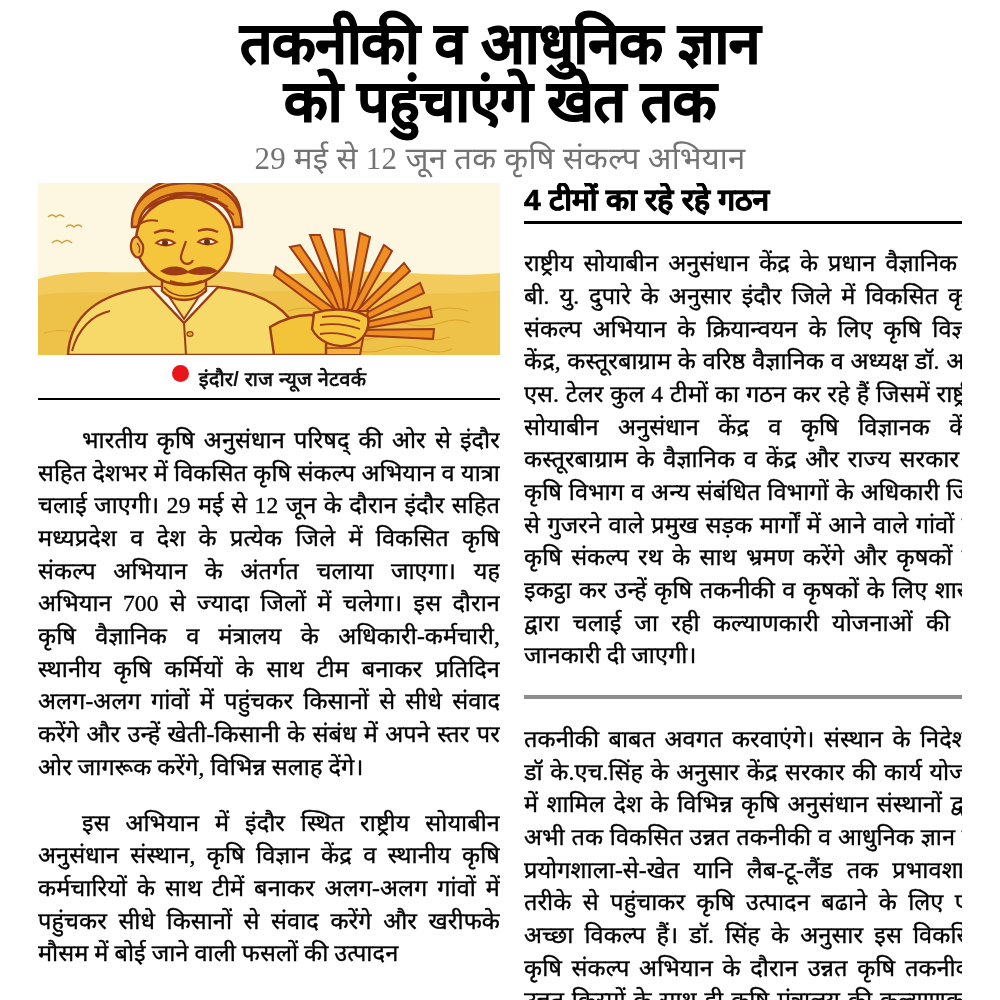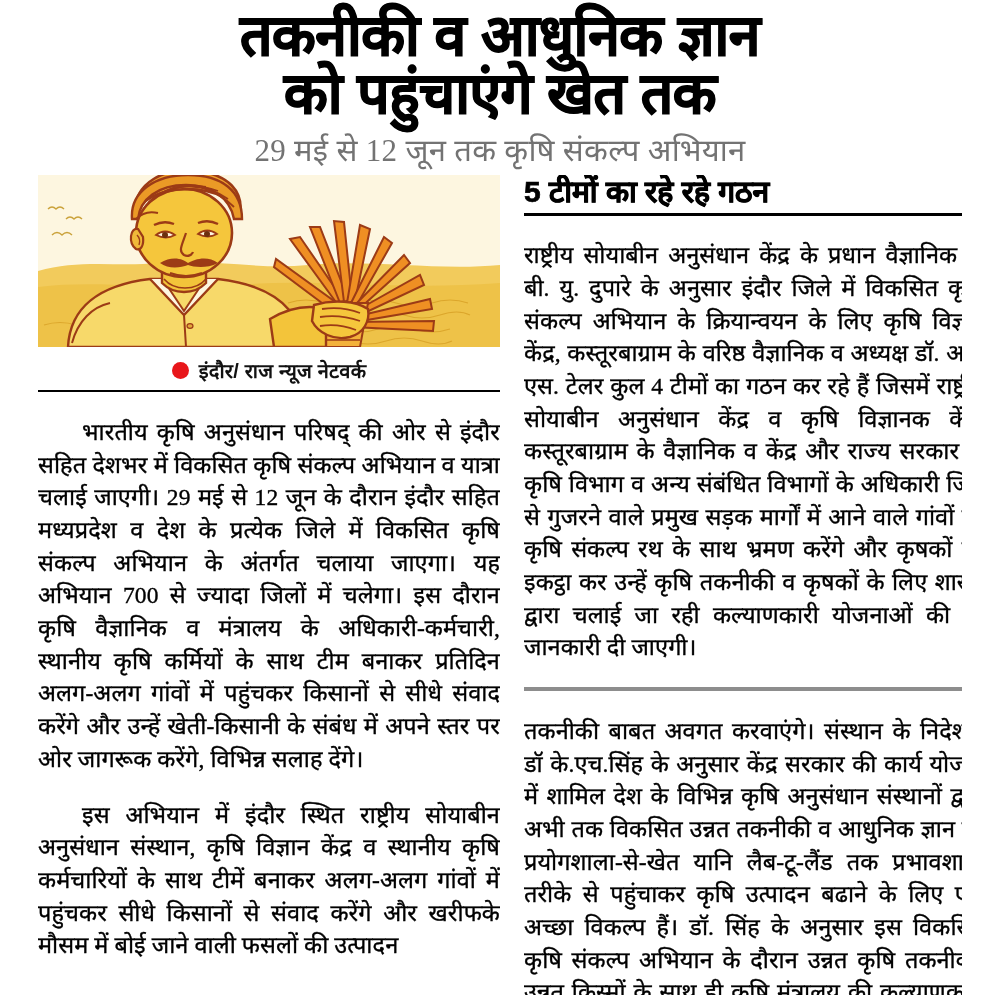--- a/index.html
+++ b/index.html
@@ -26,21 +26,21 @@
 
   
   .headline {
     text-align: center;
     font-family: "Liberation Sans", "DejaVu Sans", sans-serif;
     font-weight: bold;
     font-size: 57px;
     line-height: 1.02;
     letter-spacing: -0.5px;
     color: #000000;
-    padding-top: 6px;
+    padding-top: 14px;
     -webkit-text-stroke: 1.1px #000;
   }
   .headline .line2 { display: block; }
 
   .subheadline {
     text-align: center;
     font-family: "Liberation Serif", "DejaVu Serif", serif;
     font-size: 31px;
     line-height: 1.2;
     color: #737373;
@@ -68,21 +68,21 @@
     height: 172px;
     overflow: hidden;
     background: #fdf6e0;
     margin-bottom: 10px;
   }
   .photo svg { display: block; width: 100%; height: 100%; }
 
   
   .byline-row {
     display: flex;
-    align-items: center;
+    align-items: flex-start;
     justify-content: center;
     gap: 10px;
     margin: 4px 0 6px 0;
   }
   .byline-dot {
     width: 17px; height: 17px;
     border-radius: 50%;
     background: #e8161a;
     flex: 0 0 auto;
   }
@@ -258,21 +258,21 @@
       <div class="rule"></div>
 
       <p class="body-text indent">भारतीय कृषि अनुसंधान परिषद् की ओर से इंदौर सहित देशभर में विकसित कृषि संकल्प अभियान व यात्रा चलाई जाएगी। 29 मई से 12 जून के दौरान इंदौर सहित मध्यप्रदेश व देश के प्रत्येक जिले में विकसित कृषि संकल्प अभियान के अंतर्गत चलाया जाएगा। यह अभियान 700 से ज्यादा जिलों में चलेगा। इस दौरान कृषि वैज्ञानिक व मंत्रालय के अधिकारी-कर्मचारी, स्थानीय कृषि कर्मियों के साथ टीम बनाकर प्रतिदिन अलग-अलग गांवों में पहुंचकर किसानों से सीधे संवाद करेंगे और उन्हें खेती-किसानी के संबंध में अपने स्तर पर ओर जागरूक करेंगे, विभिन्न सलाह देंगे।</p>
 
 
       <p class="body-text indent">इस अभियान में इंदौर स्थित राष्ट्रीय सोयाबीन अनुसंधान संस्थान, कृषि विज्ञान केंद्र व स्थानीय कृषि कर्मचारियों के साथ टीमें बनाकर अलग-अलग गांवों में पहुंचकर सीधे किसानों से संवाद करेंगे और खरीफके मौसम में बोई जाने वाली फसलों की उत्पादन</p>
     </div>
 
     <div class="col-right">
 
-      <div class="section-head underlined">5 टीमों का रहे रहे गठन</div>
+      <div class="section-head underlined">4 टीमों का रहे रहे गठन</div>
 
       <p class="body-text">राष्ट्रीय सोयाबीन अनुसंधान केंद्र के प्रधान वैज्ञानिक डॉ बी. यु. दुपारे के अनुसार इंदौर जिले में विकसित कृषि संकल्प अभियान के क्रियान्वयन के लिए कृषि विज्ञान केंद्र, कस्तूरबाग्राम के वरिष्ठ वैज्ञानिक व अध्यक्ष डॉ. आर. एस. टेलर कुल 4 टीमों का गठन कर रहे हैं जिसमें राष्ट्रीय सोयाबीन अनुसंधान केंद्र व कृषि विज्ञानक केंद्र, कस्तूरबाग्राम के वैज्ञानिक व केंद्र और राज्य सरकार के कृषि विभाग व अन्य संबंधित विभागों के अधिकारी जिले से गुजरने वाले प्रमुख सड़क मार्गों में आने वाले गांवों को कृषि संकल्प रथ के साथ भ्रमण करेंगे और कृषकों को इकट्ठा कर उन्हें कृषि तकनीकी व कृषकों के लिए शासन द्वारा चलाई जा रही कल्याणकारी योजनाओं की भी जानकारी दी जाएगी।</p>
 
       <div class="rule-gray"></div>
 
       <p class="body-text">तकनीकी बाबत अवगत करवाएंगे। संस्थान के निदेशक डॉ के.एच.सिंह के अनुसार केंद्र सरकार की कार्य योजना में शामिल देश के विभिन्न कृषि अनुसंधान संस्थानों द्वारा अभी तक विकसित उन्नत तकनीकी व आधुनिक ज्ञान को प्रयोगशाला-से-खेत यानि लैब-टू-लैंड तक प्रभावशाली तरीके से पहुंचाकर कृषि उत्पादन बढाने के लिए एक अच्छा विकल्प हैं। डॉ. सिंह के अनुसार इस विकसित कृषि संकल्प अभियान के दौरान उन्नत कृषि तकनीकों, उन्नत किस्मों के साथ ही कृषि मंत्रालय की कल्याणकारी योजनाओं के बारे में कृषकों के बीच प्रचार-प्रसार किया जाएगा।</p>
     </div>
 
   </div>
 </div>

